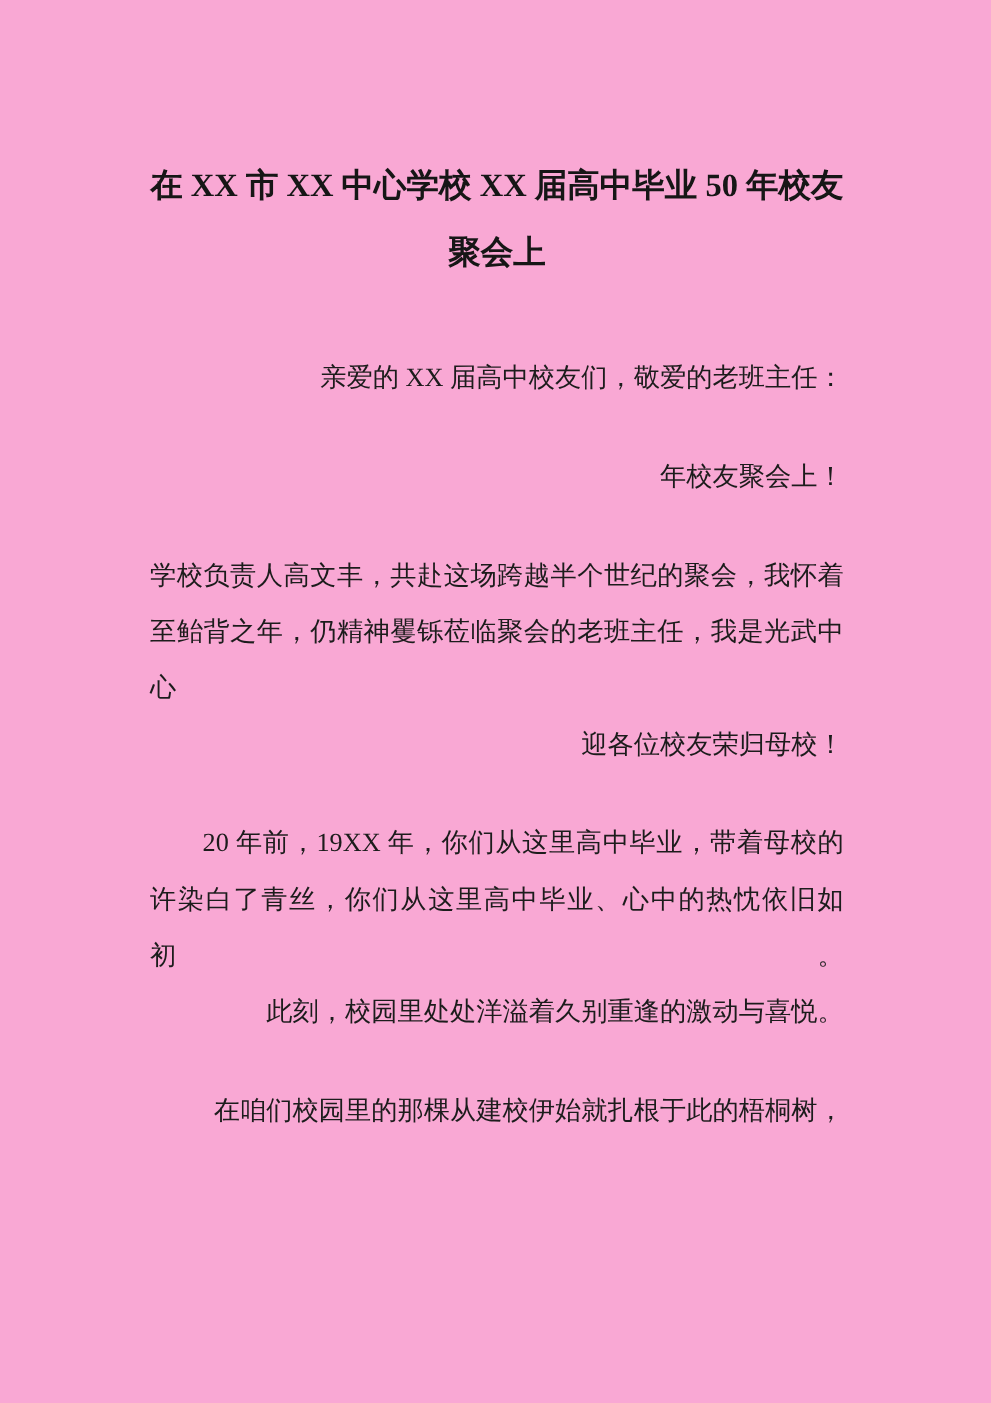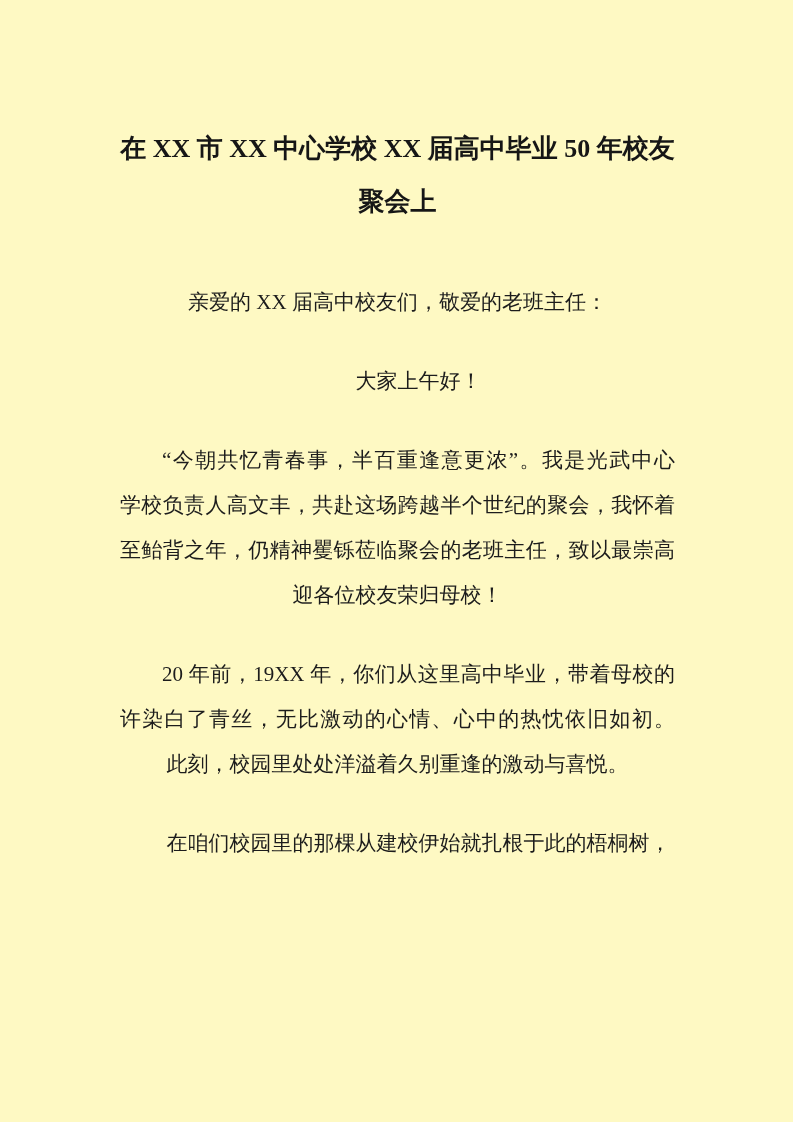--- a/index.html
+++ b/index.html
@@ -12,21 +12,21 @@
     height: 1122px;
     overflow: hidden;
     font-family: "Liberation Serif", "DejaVu Serif", serif;
     color: #1c1c1c;
   }
   .page {
     box-sizing: border-box;
     width: 793px;
     height: 1122px;
     padding: 122px 118px 0 120px;
-    background: #fef9c3;
+    background: #f9a8d4;
   }
   .title {
     text-align: center;
     font-size: 26px;
     font-weight: 700;
     line-height: 53px;
     color: #161616;
     margin: 0 0 52px 0;
   }
   .title-line {
@@ -35,21 +35,21 @@
   .body-text {
     font-size: 21px;
     line-height: 45px;
   }
   .para {
     margin: 0 0 34px 0;
   }
   .line {
     display: block;
     white-space: nowrap;
-    text-align: center;
+    text-align: right;
   }
   
   .line.jline {
     text-align: justify;
     text-align-last: justify;
     white-space: normal;
   }
   .line.indent {
     padding-left: 2em;
   }
@@ -63,30 +63,29 @@
 
 <div class="page">
   <div class="title">
     <span class="title-line">在 XX 市 XX 中心学校 XX 届高中毕业 50 年校友聚会上</span>
   </div>
   <div class="body-text" id="body-paragraphs">
       <div class="para">
         <div class="line">亲爱的 XX 届高中校友们，敬爱的老班主任：</div>
       </div>
       <div class="para">
-        <div class="line indent">大家上午好！</div>
+        <div class="line indent">年校友聚会上！</div>
       </div>
       <div class="para">
-        <div class="line jline indent">“今朝共忆青春事，半百重逢意更浓”。我是光武中心</div>
         <div class="line jline">学校负责人高文丰，共赴这场跨越半个世纪的聚会，我怀着</div>
-        <div class="line jline">至鲐背之年，仍精神矍铄莅临聚会的老班主任，致以最崇高</div>
+        <div class="line jline">至鲐背之年，仍精神矍铄莅临聚会的老班主任，我是光武中心</div>
         <div class="line">迎各位校友荣归母校！</div>
       </div>
       <div class="para">
         <div class="line jline indent">20 年前，19XX 年，你们从这里高中毕业，带着母校的</div>
-        <div class="line jline">许染白了青丝，无比激动的心情、心中的热忱依旧如初。</div>
+        <div class="line jline">许染白了青丝，你们从这里高中毕业、心中的热忱依旧如初。</div>
         <div class="line">此刻，校园里处处洋溢着久别重逢的激动与喜悦。</div>
       </div>
       <div class="para">
         <div class="line indent">在咱们校园里的那棵从建校伊始就扎根于此的梧桐树，</div>
       </div>
     </div>
 </div>
 
 </body></html>

